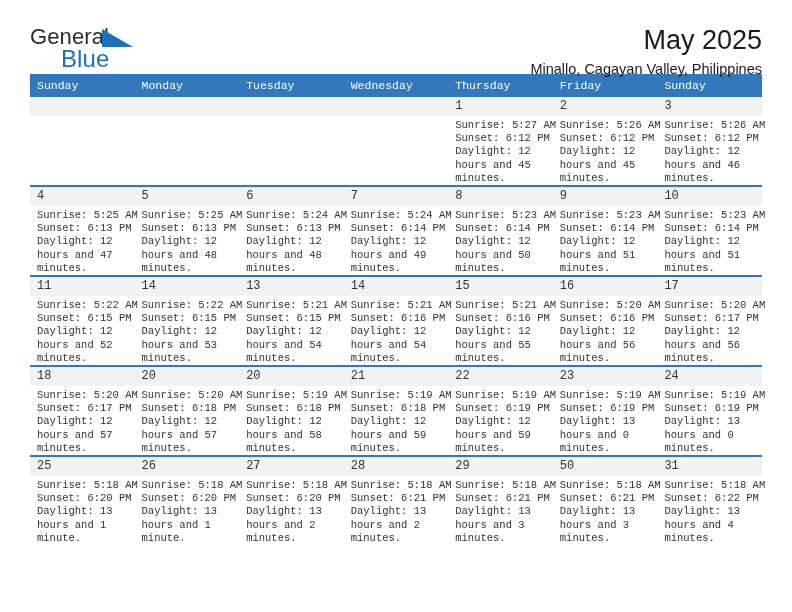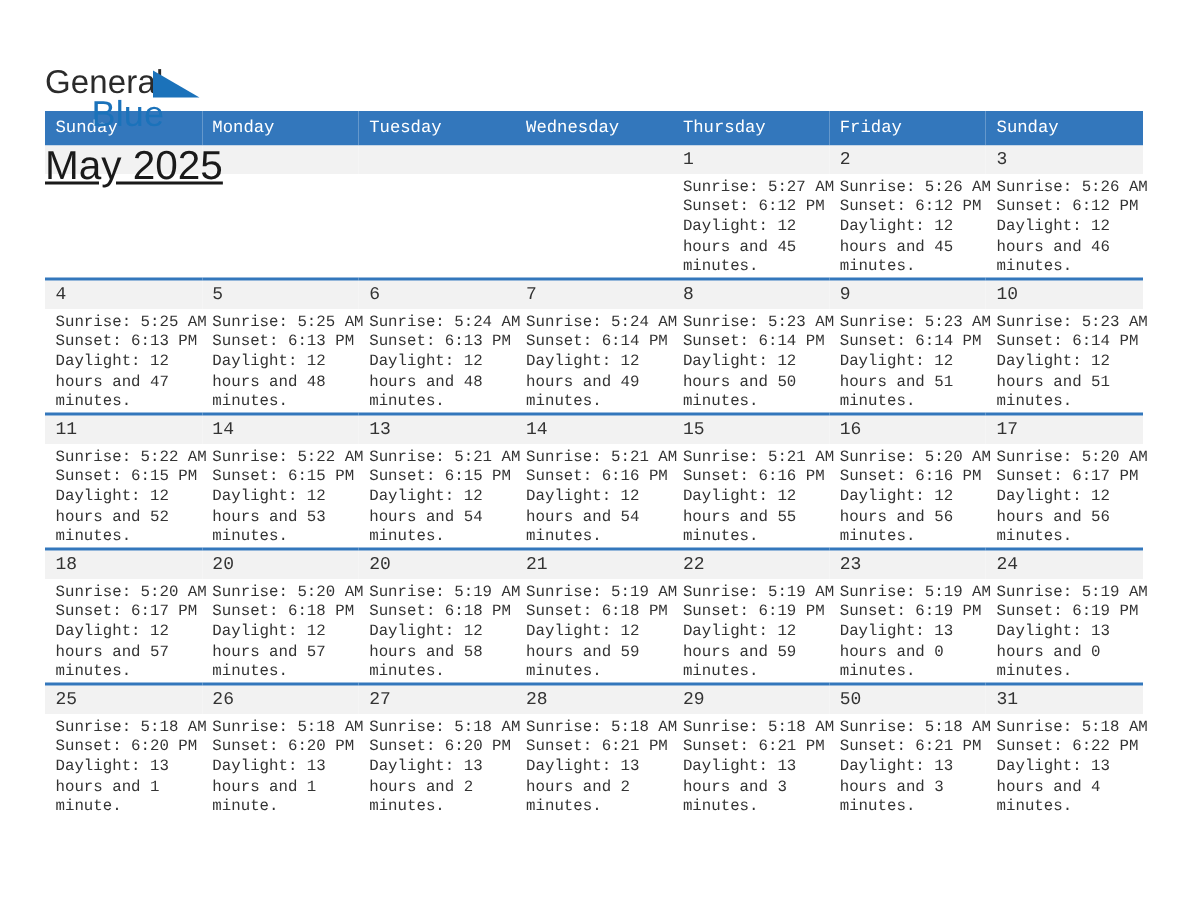--- a/index.html
+++ b/index.html
@@ -20,24 +20,23 @@
     height: 612px;
     box-sizing: border-box;
     padding: 0 30px;
   }
 
   
   .top {
     display: flex;
     align-items: flex-start;
     justify-content: space-between;
-    padding-top: 44px;
+    padding-top: 26px;
     height: 74px;
     box-sizing: border-box;
-    flex-direction: column;
   }
 
   .logo {
     position: relative;
     width: 130px;
     height: 52px;
     flex: none;
   }
   .logo-general {
     position: absolute;
@@ -69,21 +68,20 @@
 
   .titles {
     text-align: right;
     flex: none;
   }
   .cal-title {
     font-size: 27px;
     color: #1a1a1a;
     line-height: 1.05;
     white-space: nowrap;
-    text-decoration: underline;
   }
   .cal-sub {
     margin-top: 7px;
     font-size: 14.5px;
     color: #1a1a1a;
     white-space: nowrap;
   }
 
   
   .cal {
@@ -151,20 +149,21 @@
   <div class="top">
 
     <div class="logo">
       <span class="logo-general">General</span>
       <span class="logo-tri"></span>
       <span class="logo-blue">Blue</span>
     </div>
 
     <div class="titles">
       <div class="cal-title">May 2025</div>
+      <div class="cal-sub">Minallo, Cagayan Valley, Philippines</div>
     </div>
 
   </div>
 
   <table class="cal">
     <thead>
       <tr>
         <th>Sunday</th>
         <th>Monday</th>
         <th>Tuesday</th>

